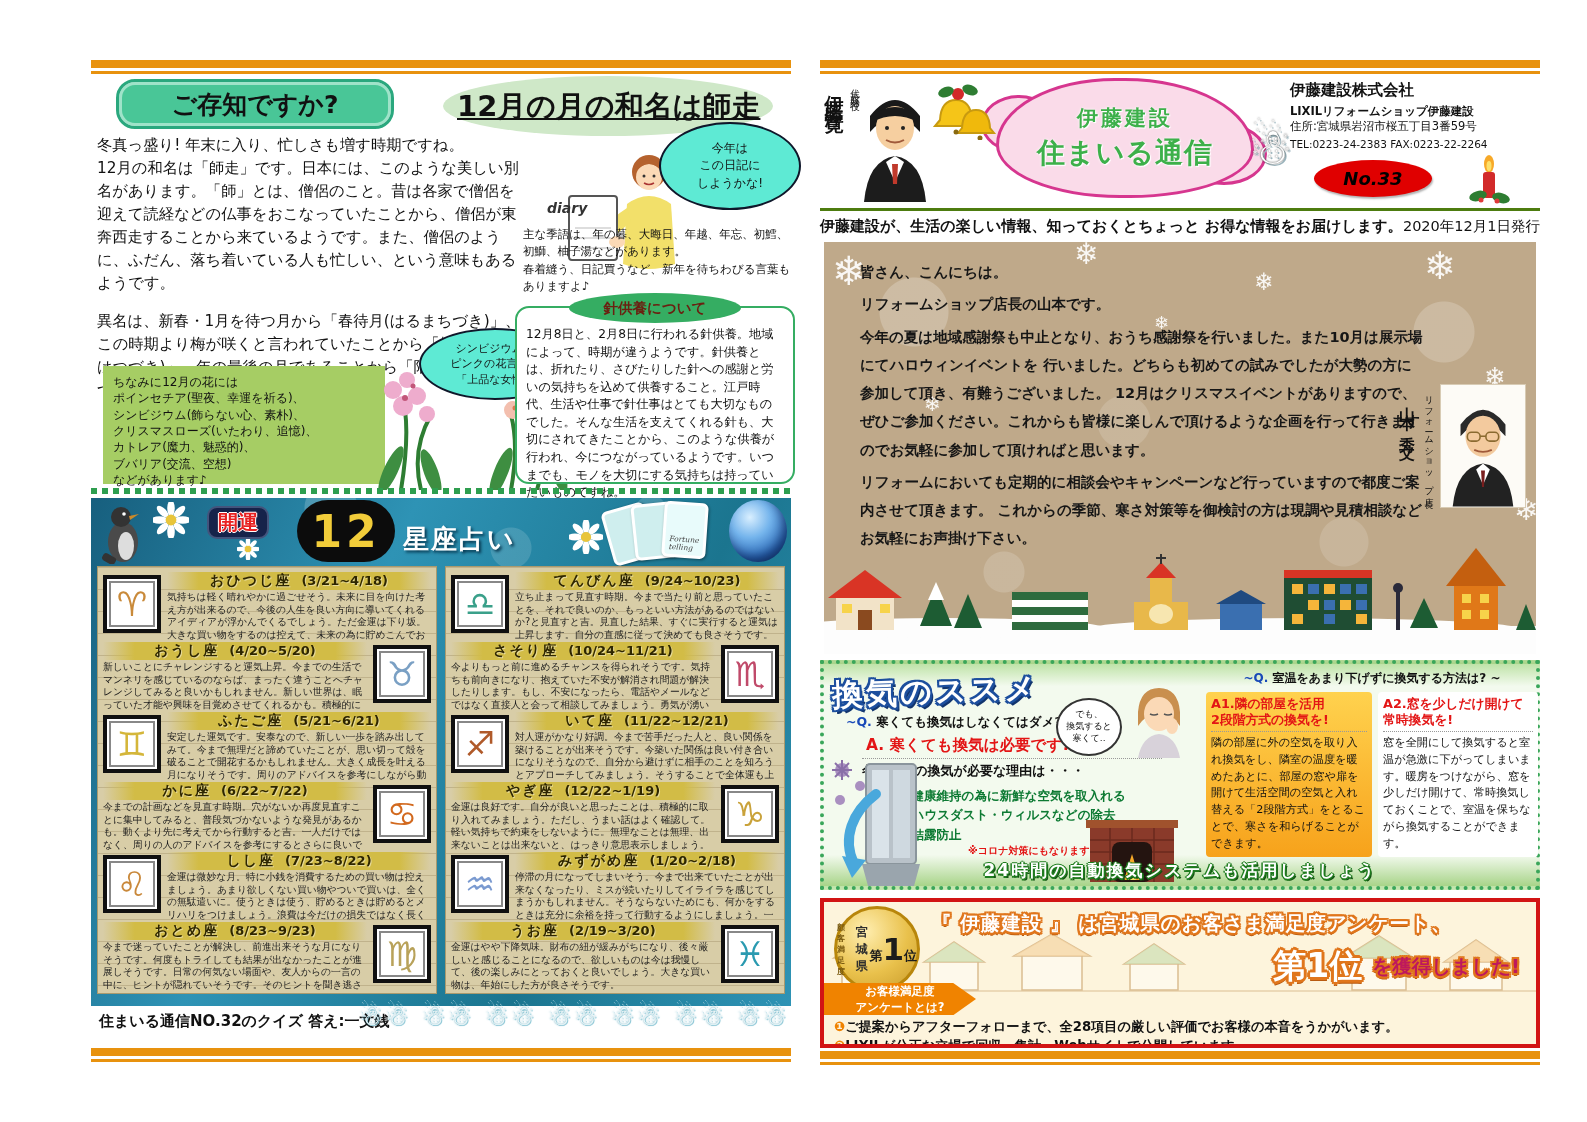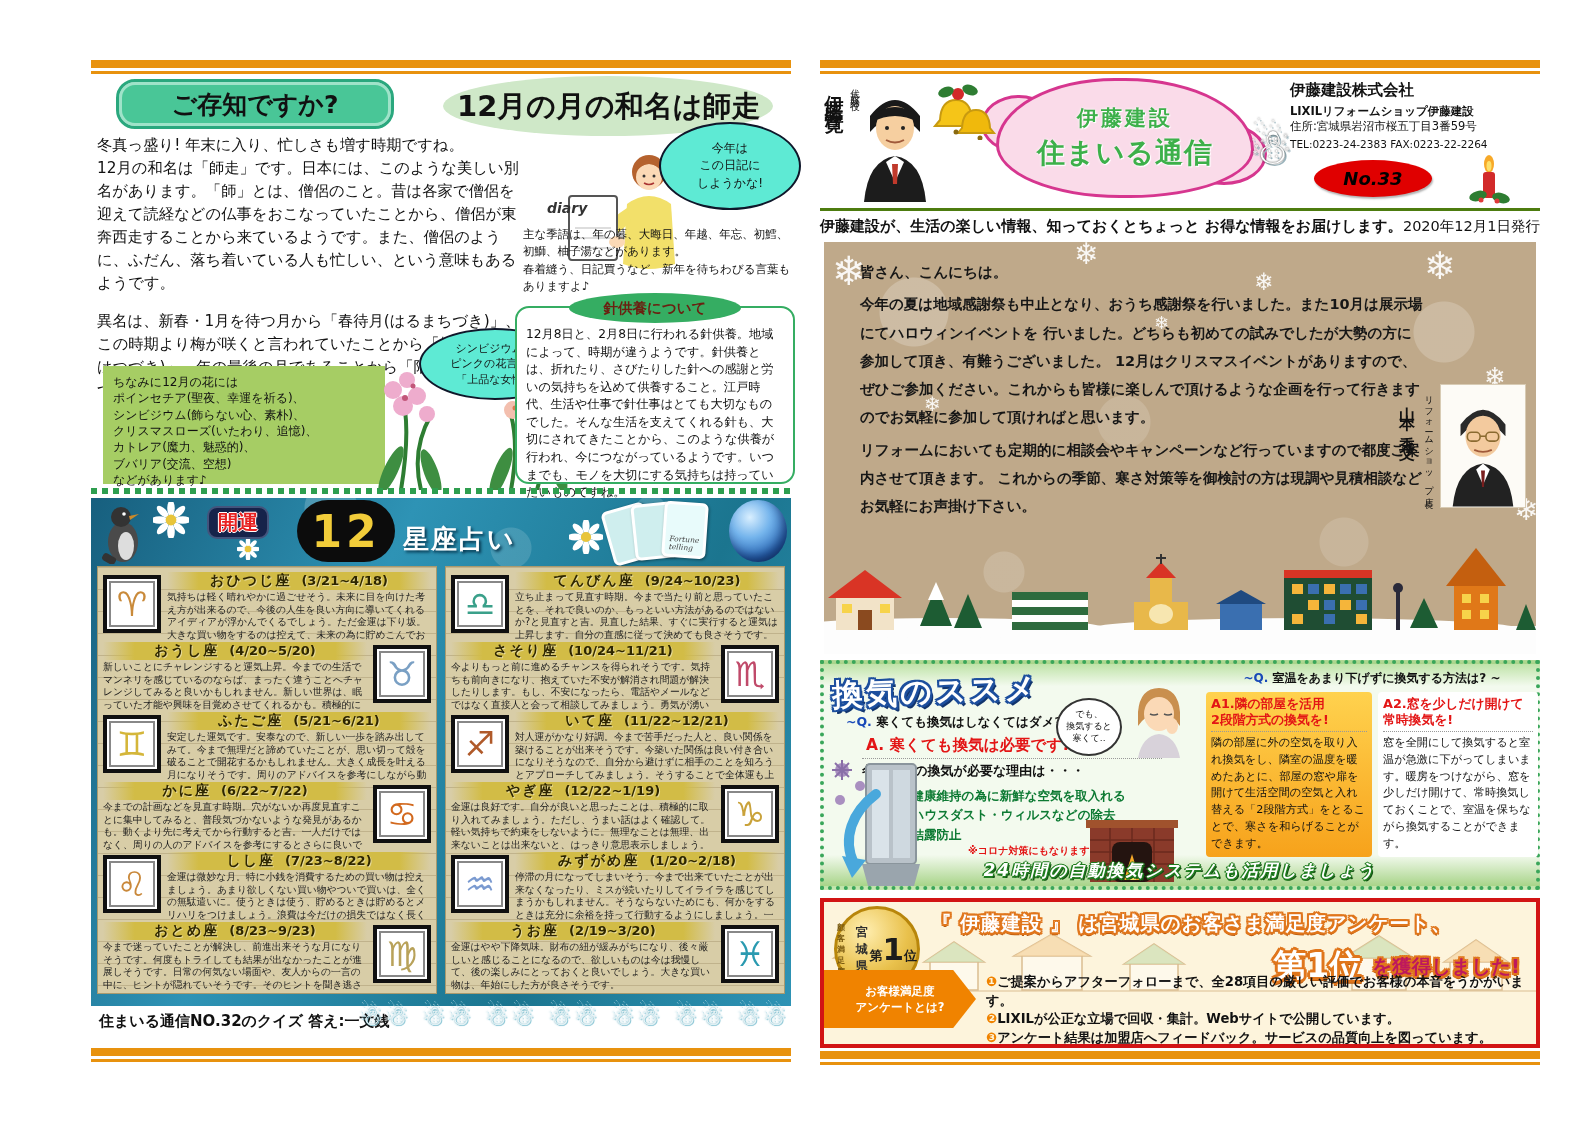--- a/index.html
+++ b/index.html
@@ -8,21 +8,21 @@
   .abs { position:absolute; }
   .page { position:absolute; top:60px; height:1005px; }
   #left-page { left:63px; width:700px;margin-left:28px; }
   #right-page { left:820px; width:720px; }
   .double-rule { position:absolute; left:0; right:0; height:14px; border-top:8px solid #e8920e; border-bottom:3px solid #e8920e; }
   .pre { white-space:pre-line; }
 
   
   .gozonji { left:28px; top:22px; width:272px; height:44px; background:#49c697; border:3px solid #9fe3c9; outline:3px solid #2aa87e; border-radius:16px; display:flex; align-items:center; justify-content:center; font-size:25px; font-weight:bold; color:#111; }
   .title-blob { left:352px; top:16px; width:330px; height:60px; background:#cfe8c8; border-radius:50%; }
-  .main-title { left:366px; top:27px; font-size:29px; font-weight:bold; }
+  .main-title { left:366px; top:27px; font-size:29px; font-weight:bold;text-decoration:underline; }
   .body-text { left:6px; top:74px; width:430px; font-size:15.3px; line-height:1.5; }
   .body-text.p2 { top:250px; }
   .fig-woman { left:440px; top:84px; width:200px; height:135px; }
   .diary-label { position:absolute; left:16px; top:56px; font-size:14px; font-weight:bold; font-style:italic; color:#333; }
   .bubble { border:2px solid #0f172a; background:#5eead4; border-radius:50%; display:flex; align-items:center; justify-content:center; text-align:center; }
   .diary-bubble { left:568px; top:62px; width:142px; height:88px; font-size:12px; line-height:1.45; }
   .seasonal { left:432px; top:166px; width:272px; font-size:11.5px; line-height:1.5; }
   .flower-box { left:12px; top:306px; width:282px; height:118px; background:#a6cd64; padding:8px 10px; font-size:12px; line-height:1.36; font-weight:500; }
   .flower-bubble { left:328px; top:268px; width:152px; height:72px; font-size:11px; line-height:1.4; }
   .flowers { left:270px; top:300px; width:212px; height:130px; }
@@ -106,37 +106,37 @@
   .k-win { position:absolute; left:0px; top:92px; width:96px; height:132px; }
   .k-fire { position:absolute; left:254px; top:152px; width:92px; height:62px; }
   .k-right { position:absolute; left:382px; top:6px; width:332px; }
   .k-q2 { font-size:12px; font-weight:bold; text-align:center; }
   .k-q2 .qb { color:#1849b8; }
   .k-cols { display:flex; gap:6px; margin-top:5px; }
   .k-a1 { width:166px; background:linear-gradient(180deg,#ffd24e,#f7a21b); padding:4px 5px; border-radius:4px; }
   .k-a2 { width:160px; background:#fff; padding:4px 5px; border-radius:4px; }
   .k-ahead { color:#e31515; font-weight:bold; font-size:12.8px; line-height:1.25; border-bottom:1.5px dotted #999; padding-bottom:3px; margin-bottom:3px; }
   .k-abody { font-size:11.2px; line-height:1.5; font-weight:500; }
-  .k-banner { position:absolute; left:0; right:0; bottom:0; text-align:center; font-size:17px; font-weight:bold; color:#fff; letter-spacing:2px; padding:2px 0 4px; text-shadow:-1.5px 0 #1e7c1e,1.5px 0 #1e7c1e,0 -1.5px #1e7c1e,0 1.5px #1e7c1e,2px 2px 0 #145214;font-style:italic; }
+  .k-banner { position:absolute; left:0; right:0; bottom:0; text-align:center; font-size:17px; font-weight:bold; color:#fff; letter-spacing:2px; padding:2px 0 4px; text-shadow:-1.5px 0 #1e7c1e,1.5px 0 #1e7c1e,0 -1.5px #1e7c1e,0 1.5px #1e7c1e,2px 2px 0 #145214; }
 
   .award { left:0; top:838px; width:720px; height:150px; border:4px solid #d21414; background:#fdf4dc; overflow:hidden; }
   .aw-houses { position:absolute; left:0; top:26px; width:712px; height:70px; opacity:.65; }
   .aw-badge { position:absolute; left:10px; top:4px; width:92px; z-index:2; }
   .aw-circle { width:86px; height:86px; border-radius:50%; background:radial-gradient(circle at 35% 28%, #ffeeb0, #e9c14c 55%, #c89a2a); border:3px solid #b8860b; display:flex; align-items:center; justify-content:center; }
   .aw-b-top { font-size:8px; letter-spacing:2px; color:#7a5a10; font-weight:bold; }
   .aw-b-pref { font-size:12px; font-weight:bold; color:#2e2e2e; }
   .aw-b-rank { display:flex; align-items:baseline; color:#1c1c1c; }
   .aw-b-rank .s { font-size:13px; font-weight:bold; }
   .aw-b-rank .n { font-size:31px; font-weight:bold; line-height:1; }
   .aw-ribbon { width:64px; margin:-5px auto 0; background:#d21414; color:#fff; text-align:center; font-weight:bold; font-size:14px; padding:2px 0 9px; clip-path:polygon(0 0,100% 0,100% 100%,50% 74%,0 100%); }
   .aw-h1 { position:absolute; left:108px; top:8px; font-size:19.5px; font-weight:bold; color:#fff; z-index:2; letter-spacing:1px; text-shadow:-2px 0 #e0761c,2px 0 #e0761c,0 -2px #e0761c,0 2px #e0761c,-2px -2px #e0761c,2px 2px #e0761c,-2px 2px #e0761c,2px -2px #e0761c,0 3px 0 #b85a10; }
   .aw-h2 { position:absolute; right:16px; top:42px; display:flex; align-items:center; gap:10px; z-index:2; }
   .aw-rank { font-size:33px; font-weight:bold; color:#fff; text-shadow:-3px 0 #e0761c,3px 0 #e0761c,0 -3px #e0761c,0 3px #e0761c,-2px -2px #e0761c,2px 2px #e0761c,-2px 2px #e0761c,2px -2px #e0761c,0 4px 0 #b85a10; }
   .aw-rest { font-size:19.5px; font-weight:bold; color:#be185d; text-shadow:-2px 0 #e0761c,2px 0 #e0761c,0 -2px #e0761c,0 2px #e0761c,-2px -2px #e0761c,2px 2px #e0761c,-2px 2px #e0761c,2px -2px #e0761c,0 3px 0 #b85a10; }
-  .aw-bottom { position:absolute; left:0; bottom:16px; width:100%; height:58px; display:flex; z-index:2; }
+  .aw-bottom { position:absolute; left:0; bottom:3px; width:100%; height:58px; display:flex; z-index:2;flex-direction:column; }
   .aw-label { width:152px; background:#f08300; color:#fff; font-size:11.5px; font-weight:bold; display:flex; align-items:center; justify-content:center; text-align:center; line-height:1.4; clip-path:polygon(0 0,85% 0,100% 50%,85% 100%,0 100%); }
   .aw-items { flex:1; padding:3px 4px 0 10px; font-size:13.2px; font-weight:bold; line-height:1.42; }
   .aw-items .n { color:#f08300; }
 </style>
 </head>
 <body>
 
 <svg width="0" height="0" style="position:absolute">
   <defs>
     <symbol id="sym-daisy" viewBox="0 0 40 40">
@@ -518,20 +518,21 @@
     <span class="sf" style="left:430px;top:26px;font-size:24px">❄</span>
     <span class="sf" style="left:600px;top:2px;font-size:38px">❄</span>
     <span class="sf" style="left:660px;top:120px;font-size:26px">❄</span>
     <span class="sf" style="left:330px;top:70px;font-size:18px">❄</span>
     <span class="sf" style="left:100px;top:150px;font-size:20px">❄</span>
     <span class="sf" style="left:690px;top:250px;font-size:30px">❄</span>
 
     <div class="greet">
 
     <p>皆さん、こんにちは。</p>
+        <p>リフォームショップ店長の山本です。</p>
         <p>今年の夏は地域感謝祭も中止となり、おうち感謝祭を行いました。また10月は展示場にてハロウィンイベントを 行いました。どちらも初めての試みでしたが大勢の方に参加して頂き、有難うございました。 12月はクリスマスイベントがありますので、ぜひご参加ください。これからも皆様に楽しんで頂けるような企画を行って行きますのでお気軽に参加して頂ければと思います。</p>
         <p>リフォームにおいても定期的に相談会やキャンペーンなど行っていますので都度ご案内させて頂きます。 これからの季節、寒さ対策等を御検討の方は現調や見積相談などお気軽にお声掛け下さい。</p>
       </div>
 
     <div class="mgr">
       <span class="mgr-name">山本 秀文</span>
       <span class="mgr-title">リフォームショップ店長</span>
       <div class="mgr-photo">
         <svg viewBox="0 0 86 124" width="84" height="122">
           <path d="M20 40 Q43 10 66 40 L66 52 Q54 38 43 40 Q32 38 20 52 Z" fill="#2a2a2a"></path>

